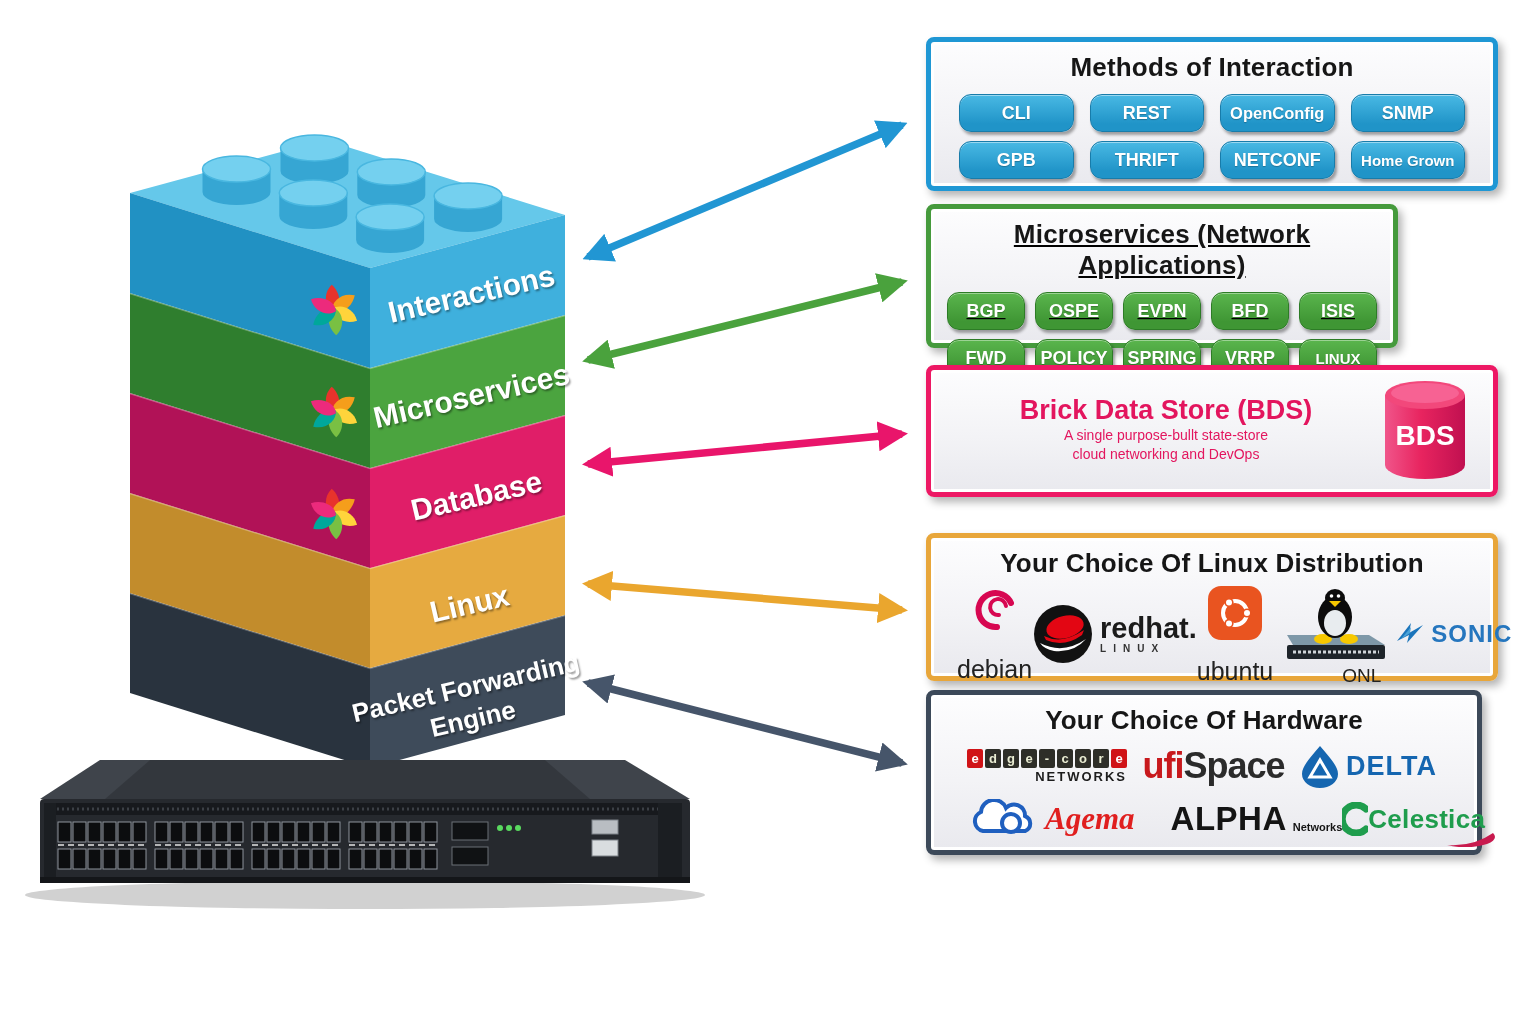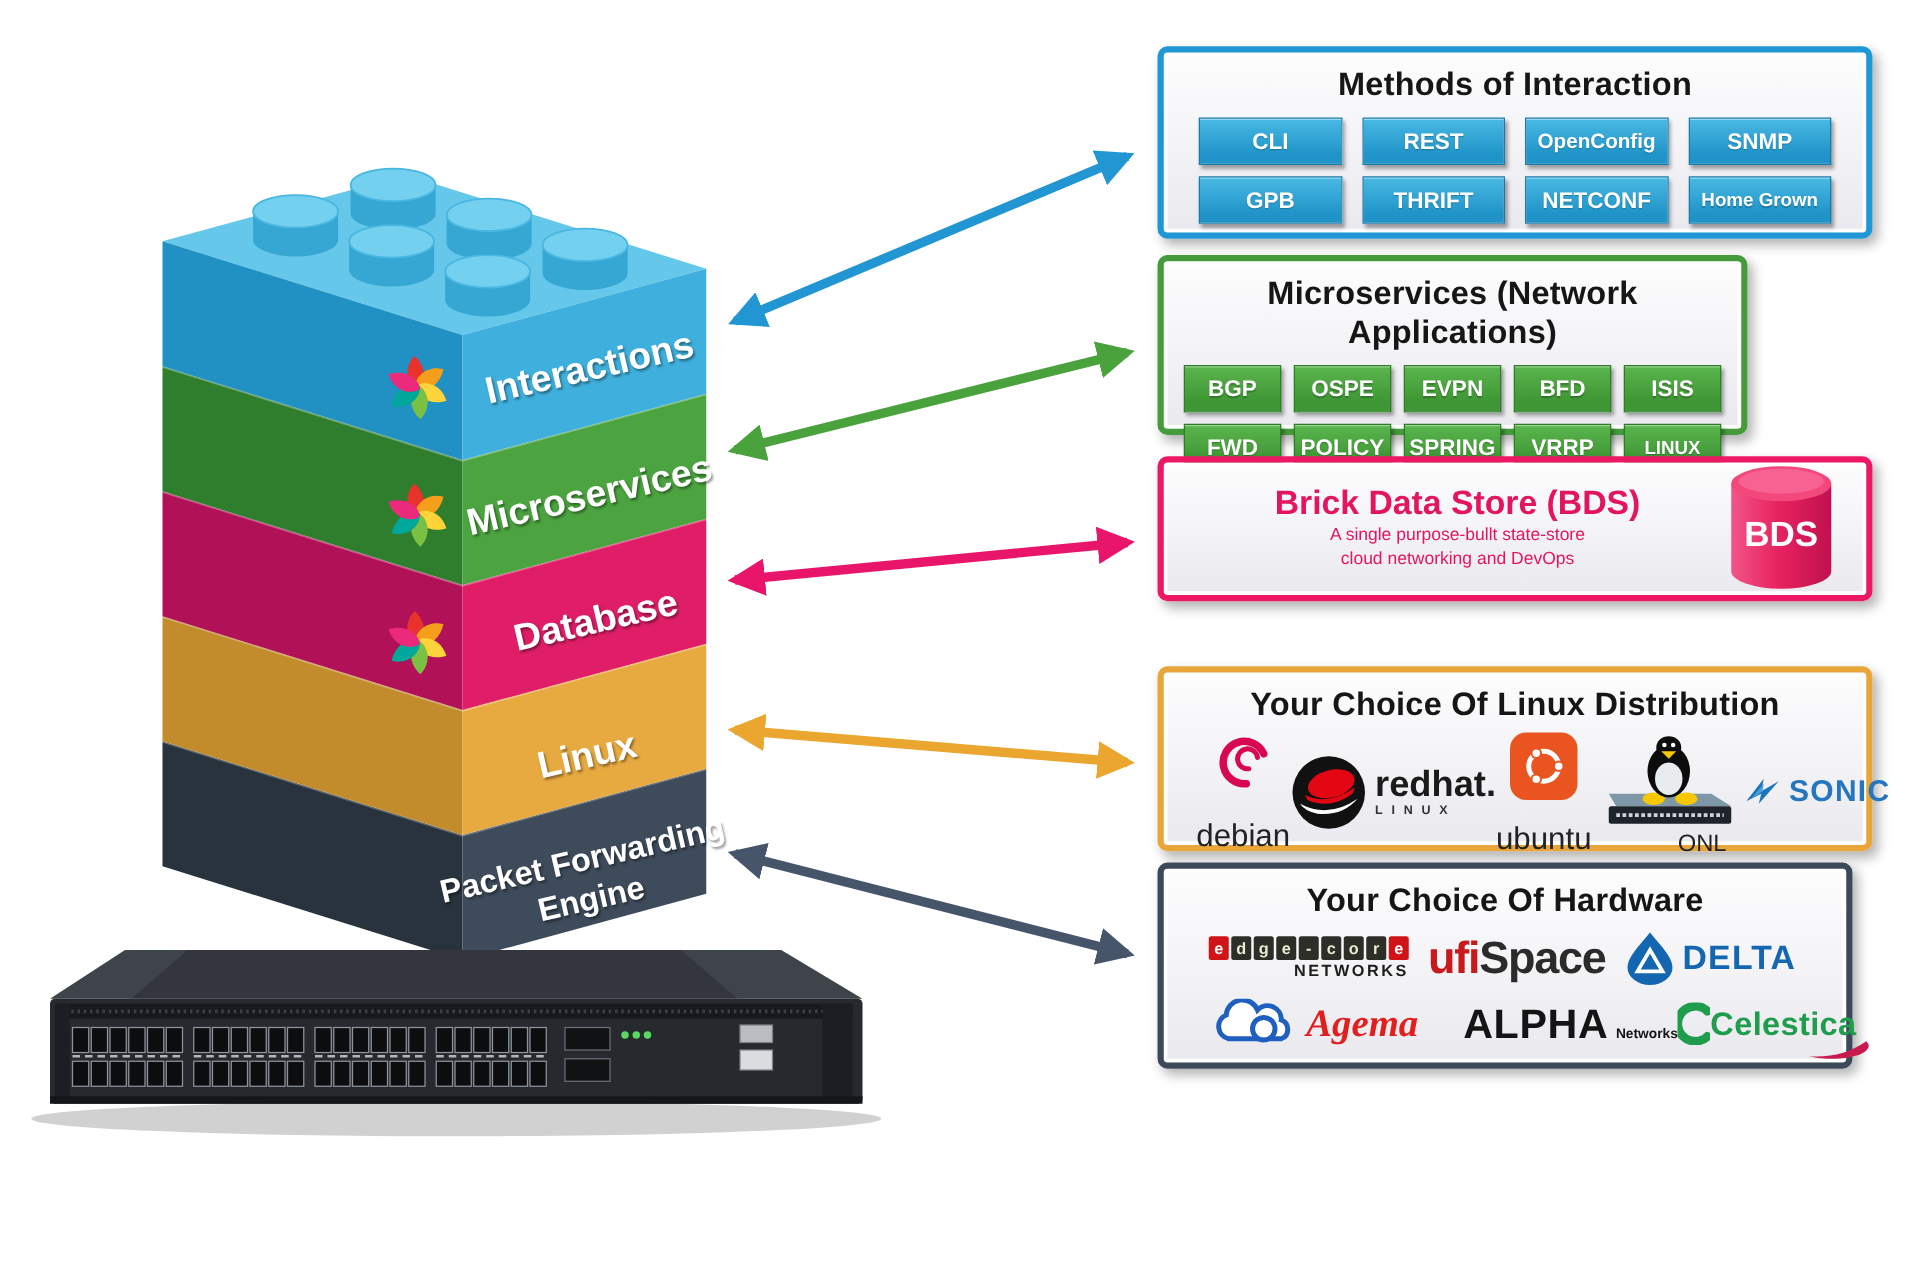--- a/index.html
+++ b/index.html
@@ -11,21 +11,21 @@
   
   .panel{position:absolute;box-sizing:border-box;border:5px solid #999;border-radius:8px;
          background:linear-gradient(180deg,#fdfdfe 0%,#f3f3f6 55%,#e9e9ee 100%);
          box-shadow:4px 5px 9px rgba(0,0,0,.30), inset 0 0 0 3px #ffffff;z-index:3;}
   .panel-title{text-align:center;font-weight:700;font-size:26px;color:#161616;
                padding-top:10px;letter-spacing:.2px;}
   .btn-grid{display:grid;gap:9px 16px;padding:11px 28px 0 28px;}
   .cols4{grid-template-columns:repeat(4,1fr);}
   .cols5{grid-template-columns:repeat(5,1fr);gap:9px 10px;padding:11px 16px 0 16px;}
   .badge{height:36px;display:flex;align-items:center;justify-content:center;
-         color:#fff;font-weight:700;font-size:18px;border-radius:0;
+         color:#fff;font-weight:700;font-size:18px;border-radius:12px;
          text-shadow:0 1px 1px rgba(0,0,0,.25);}
   .badge.blue{background:linear-gradient(180deg,#49b9e4,#2094c8 80%);border:1px solid #187caa;
          box-shadow:2px 3px 3px rgba(0,0,0,.35), inset 0 1px 0 rgba(255,255,255,.45);}
   .badge.green{background:linear-gradient(180deg,#5ab54d,#3f9634 80%);border:1px solid #2d7c26;
          box-shadow:2px 3px 3px rgba(0,0,0,.35), inset 0 1px 0 rgba(255,255,255,.40);}
   .badge.md{font-size:16.5px;} .badge.sm{font-size:15px;}
 
   
   .bds-flex{display:flex;align-items:center;height:100%;padding:0 18px 0 26px;box-sizing:border-box;}
   .bds-text{flex:1;margin-top:-4px;}
@@ -255,37 +255,37 @@
       <div class="badge blue">REST</div>
       <div class="badge blue md">OpenConfig</div>
       <div class="badge blue">SNMP</div>
       <div class="badge blue">GPB</div>
       <div class="badge blue">THRIFT</div>
       <div class="badge blue">NETCONF</div>
       <div class="badge blue sm">Home Grown</div>
     </div>
   </div>
 
-  <div class="panel" style="left:926px;top:204px;width:472px;height:144px;border-color:#459a3c;">
+  <div class="panel" style="left:926px;top:204px;width:472px;height:144px;border-color:#459a3c;text-decoration:underline;">
     <div class="panel-title">Microservices (Network Applications)</div>
     <div class="btn-grid cols5">
       <div class="badge green">BGP</div>
       <div class="badge green">OSPE</div>
       <div class="badge green">EVPN</div>
       <div class="badge green">BFD</div>
       <div class="badge green">ISIS</div>
       <div class="badge green">FWD</div>
       <div class="badge green">POLICY</div>
       <div class="badge green">SPRING</div>
       <div class="badge green">VRRP</div>
       <div class="badge green sm">LINUX</div>
     </div>
   </div>
 
-  <div class="panel" style="left:926px;top:365px;width:572px;height:116px;border-color:#ed1864;">
+  <div class="panel" style="left:926px;top:365px;width:572px;height:132px;border-color:#ed1864;">
     <div class="bds-flex">
       <div class="bds-text">
         <div class="bds-title">Brick Data Store (BDS)</div>
         <div class="bds-sub">A single purpose-bullt state-store</div>
         <div class="bds-sub">cloud networking and DevOps</div>
       </div>
       <svg width="100" height="116" viewBox="0 0 100 116">
         <defs>
           <linearGradient id="cylg" x1="0" y1="0" x2="1" y2="0">
             <stop offset="0" stop-color="#f0558a"></stop>

